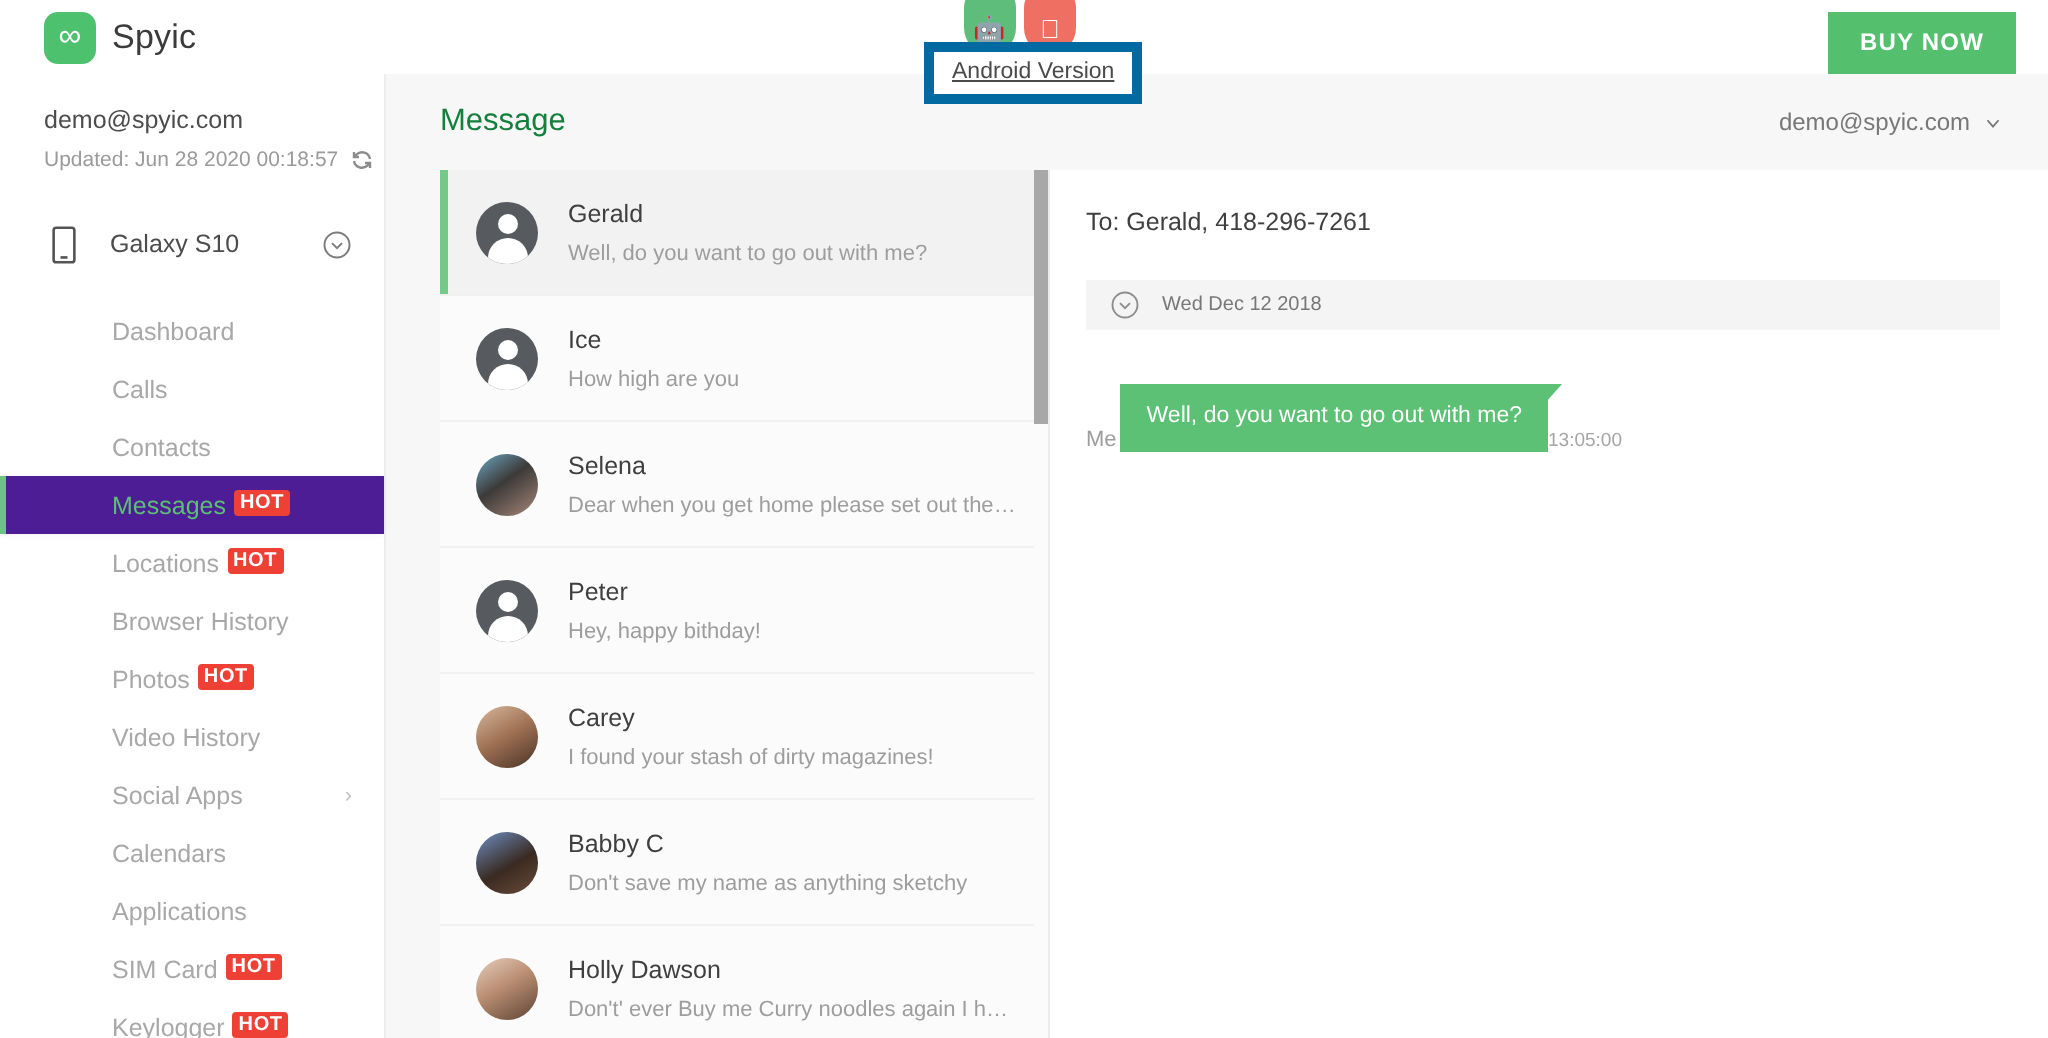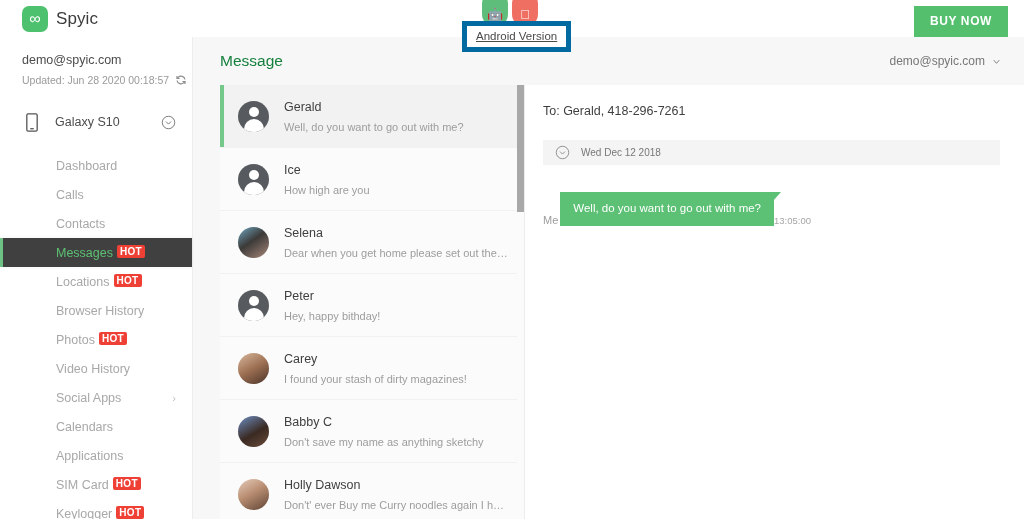--- a/index.html
+++ b/index.html
@@ -74,21 +74,21 @@
   .device-name { font-size: 12.5px; color: #4c4c4c; margin-left: 16px; flex: 1; }
   .device-caret { color: #7d7d7d; flex: none; }
 
   .nav { margin-top: 12px; }
   .nav-item {
     position: relative; display: flex; align-items: center;
     height: 29px; padding-left: 56px; padding-right: 16px;
     font-size: 12.5px; color: #a8a8a8; cursor: pointer;
     white-space: nowrap;
   }
-  .nav-item.active { color: #5cc073; background: #404040; box-shadow: 0 0 4px rgba(0,0,0,.055); z-index: 2; }
+  .nav-item.active { color: #5cc073; background: #4c1d95; box-shadow: 0 0 4px rgba(0,0,0,.055); z-index: 2; }
   .nav-item.active::before {
     content: ""; position: absolute; left: 0; top: 0; bottom: 0;
     width: 3px; background: #6ec286;
   }
   .hot-badge {
     display: inline-block; margin-left: 4px;
     background: #ef4036; color: #fff;
     font-size: 10px; font-weight: bold; letter-spacing: .3px;
     padding: 1.5px 3px 1px; border-radius: 2px;
     position: relative; top: -1px;

